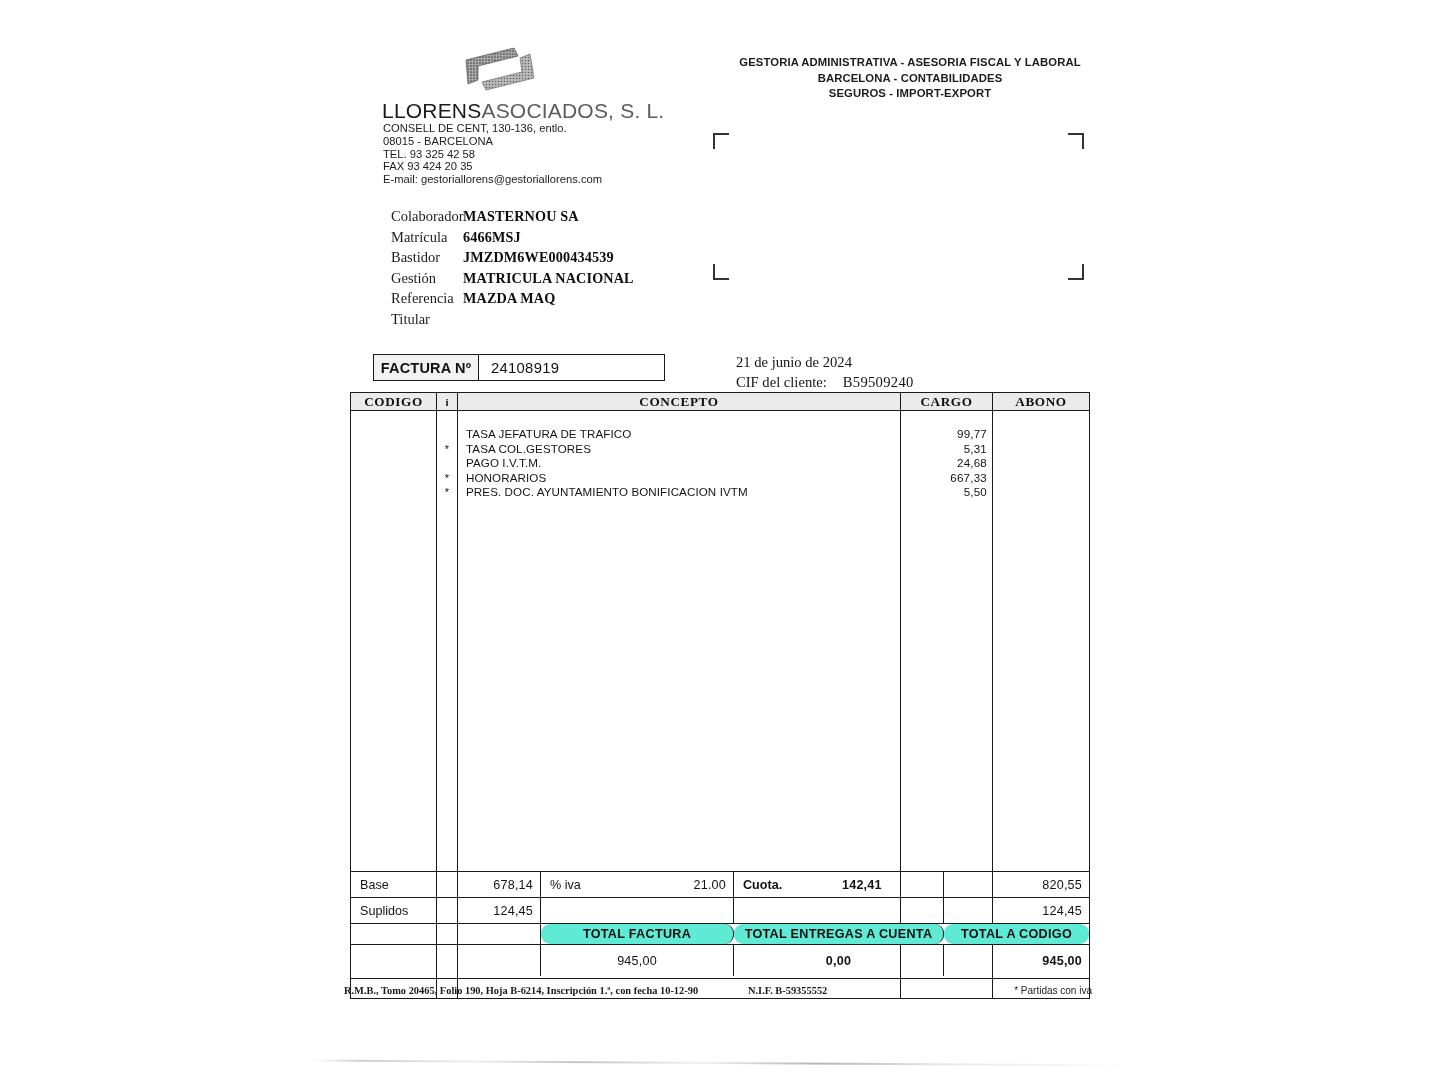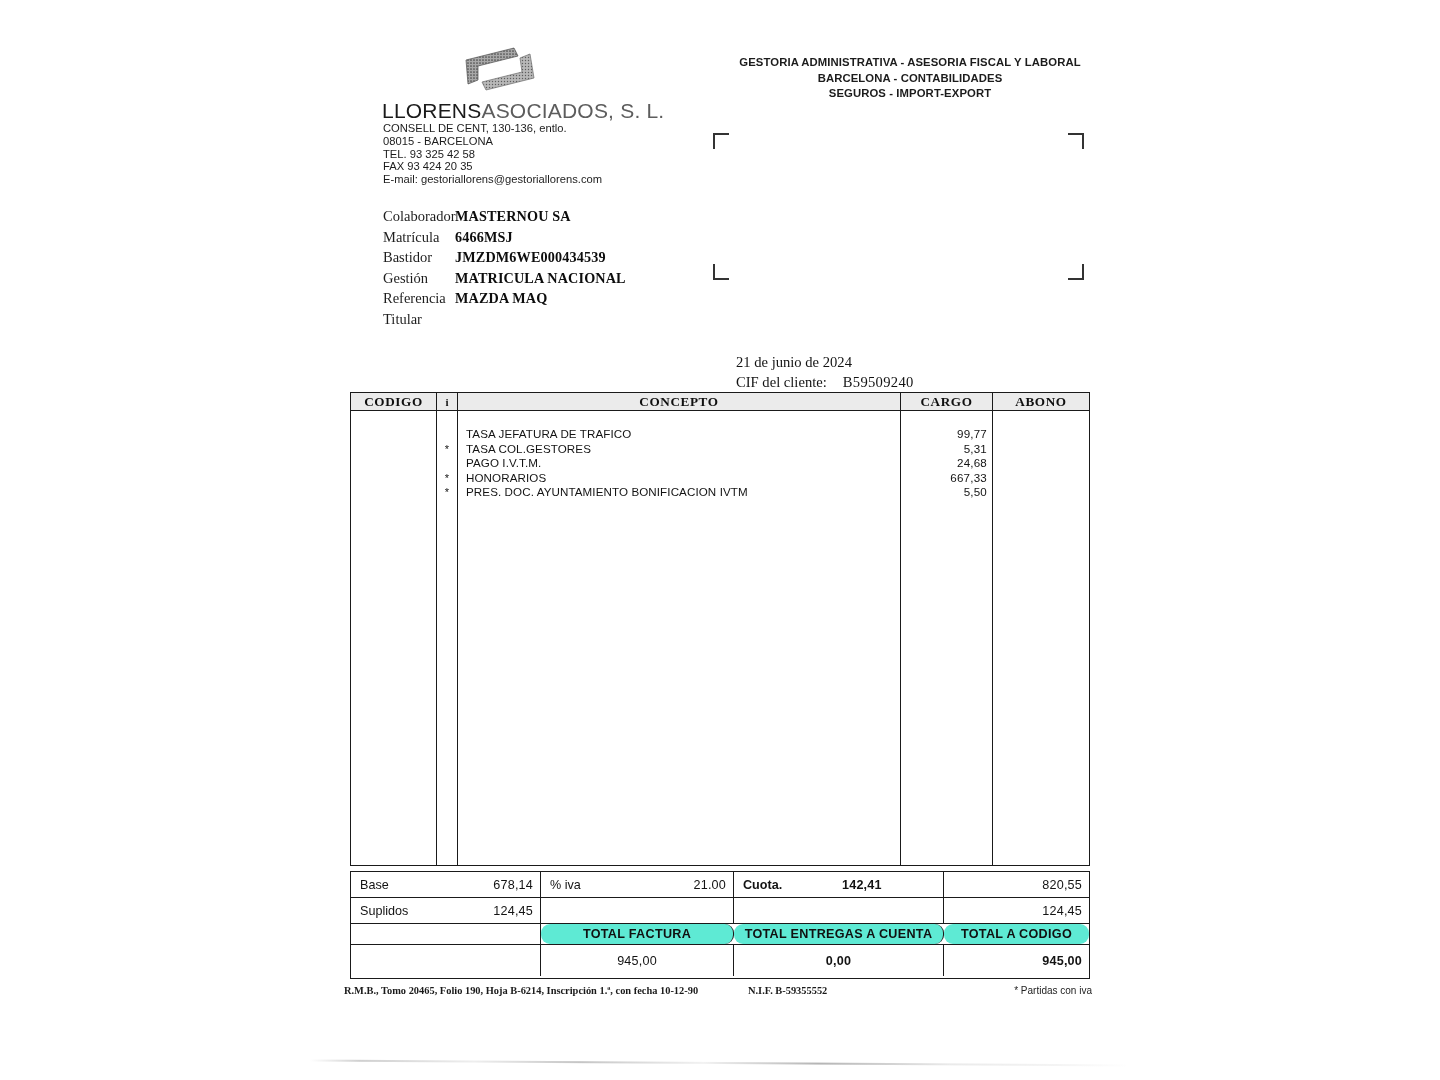--- a/index.html
+++ b/index.html
@@ -96,20 +96,21 @@
   .details .row {
     height: 20.6px;
     line-height: 20.6px;
     white-space: nowrap;
   }
   .details .lbl {
     display: inline-block;
     width: 72px;
     font-size: 14.5px;
     color: #1d1d1d;
+    margin-left: 8px;
   }
   .details .val {
     font-size: 14.2px;
     font-weight: bold;
     color: #0d0d0d;
     letter-spacing: 0.15px;
   }
 
   
   .factura-box {
@@ -160,21 +161,21 @@
     margin-left: 16px;
     letter-spacing: 0.3px;
   }
 
   
   .items-table {
     position: absolute;
     left: 350px;
     top: 392px;
     width: 740px;
-    height: 474px;
+    height: 607px;
     border: 1.5px solid #1a1a1a;
     box-sizing: border-box;
   }
   .items-head {
     display: flex;
     height: 17px;
     border-bottom: 1.5px solid #1a1a1a;
     background: #ebebeb;
   }
   .items-head > div {
@@ -368,20 +369,24 @@
       <span class="lbl">Gestión</span><span class="val">MATRICULA NACIONAL</span>
     </div>
     <div class="row">
       <span class="lbl">Referencia</span><span class="val">MAZDA MAQ</span>
     </div>
     <div class="row">
       <span class="lbl">Titular</span><span class="val"></span>
     </div>
   </div>
 
+  <div class="factura-box">
+    <div class="factura-lbl">FACTURA Nº</div>
+    <div class="factura-val">24108919</div>
+  </div>
 
   <div class="date-block">
     <div>21 de junio de 2024</div>
     <div><span>CIF del cliente:</span><span class="cif-val">B59509240</span></div>
   </div>
 
   <div class="items-table">
     <div class="items-head">
       <div class="col-codigo">CODIGO</div>
       <div class="col-i">i</div>

